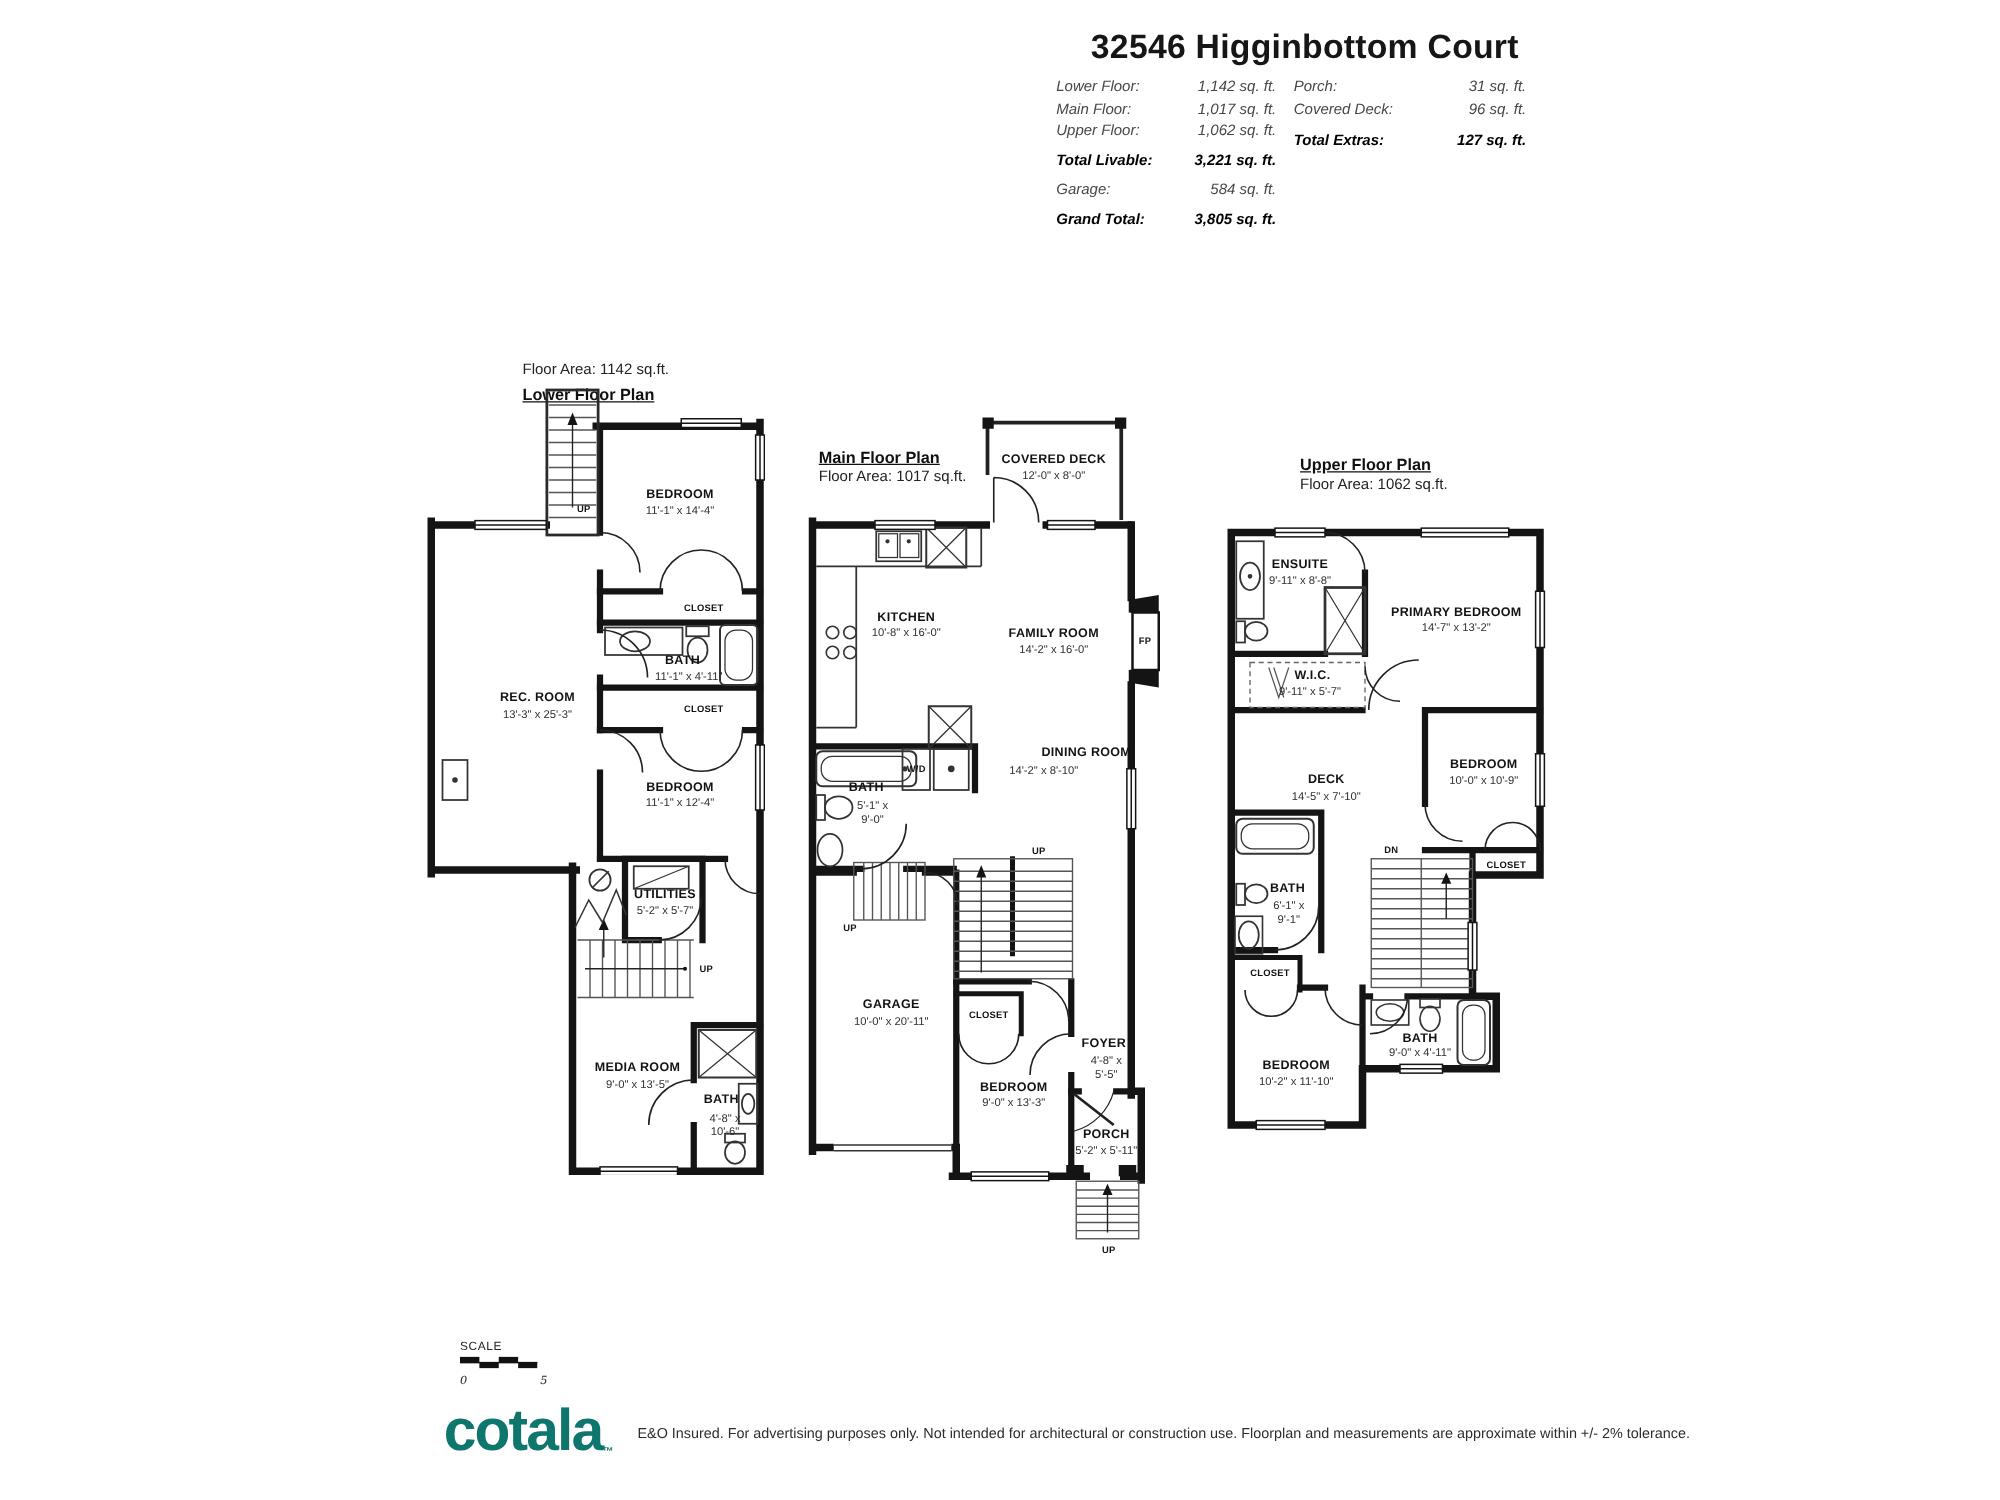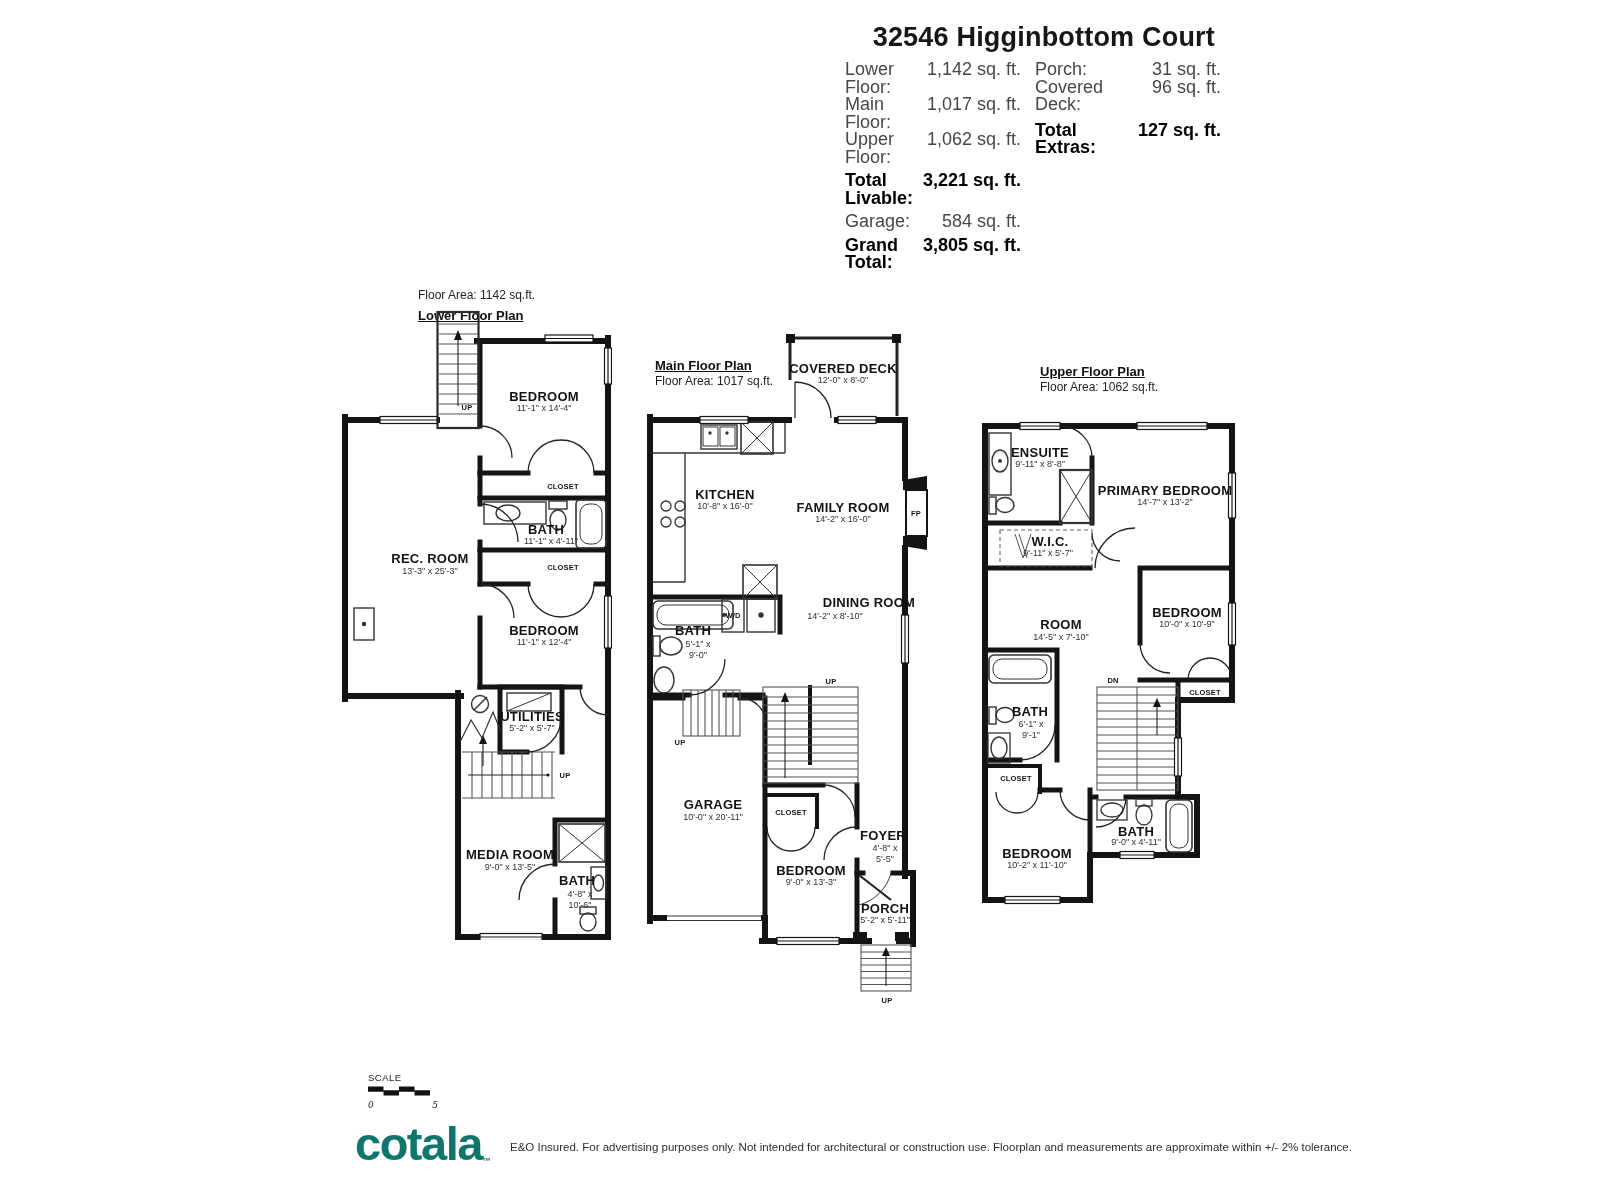--- a/index.html
+++ b/index.html
@@ -1,36 +1,36 @@
 <!DOCTYPE html>
 <html><head>
 <meta charset="utf-8">
 <style>
   html,body{margin:0;padding:0;background:#ffffff;}
   .page{position:relative;width:1600px;height:1200px;background:#fff;overflow:hidden;
         font-family:"Liberation Sans", sans-serif;color:#111;}
   
   .title{position:absolute;left:815px;top:22px;width:400px;text-align:right;
          font-size:27px;font-weight:800;letter-spacing:.2px;color:#161616;}
-  .stats{position:absolute;font-size:18px;line-height:17.5px;color:#474747;}
+  .stats{position:absolute;font-size:12px;line-height:17.5px;color:#474747;font-style:italic;}
   .stats .row{display:flex;}
   .stats .lab{flex:1;text-align:left;}
   .stats .val{text-align:right;white-space:nowrap;}
   .stats .b{font-weight:bold;color:#000;}
   .stats-left{left:845px;top:61px;width:176px;}
   .stats-right{left:1035px;top:61px;width:186px;}
   .mt6{margin-top:6px;} .mt8{margin-top:8px;}
   
   .ptitle{position:absolute;font-size:13px;font-weight:bold;text-decoration:underline;color:#101010;}
   .parea{position:absolute;font-size:12px;color:#222;}
   
   .plan{position:absolute;}
   .plan svg{position:absolute;left:0;top:0;}
   .rn,.rd,.sm{position:absolute;transform:translate(-50%,-50%);text-align:center;white-space:nowrap;}
-  .rn{font-size:13px;font-weight:bold;letter-spacing:.25px;color:#131313;}
+  .rn{font-size:10px;font-weight:bold;letter-spacing:.25px;color:#131313;}
   .rd{font-size:9px;color:#303030;}
   .sm{font-size:7.5px;font-weight:bold;color:#131313;letter-spacing:.2px;}
   .wrap{white-space:normal;line-height:1.2;}
   
   .scale{position:absolute;left:368px;top:1072px;width:70px;}
   .scale .sl{font-size:9.5px;color:#222;letter-spacing:.5px;}
   .scale .ends{display:flex;justify-content:space-between;font-family:"DejaVu Serif",serif;
                font-style:italic;font-size:9px;color:#222;margin-top:-1px;}
   .logo{position:absolute;left:355px;top:1116px;font-size:47px;font-weight:800;
         letter-spacing:-1.5px;color:#0f766e;}
@@ -391,21 +391,21 @@
         <rect x="45" y="488.5" width="55" height="7" fill="#fff"></rect>
           <path d="M45,492 H100"></path>
       </g>
     </svg>
     <span class="rn" style="left:80px;top:44px;">ENSUITE</span>
     <span class="rd" style="left:80px;top:56px;">9'-11" x 8'-8"</span>
     <span class="rn" style="left:205px;top:82px;">PRIMARY BEDROOM</span>
     <span class="rd" style="left:205px;top:94px;">14'-7" x 13'-2"</span>
     <span class="rn" style="left:90px;top:133px;">W.I.C.</span>
     <span class="rd" style="left:88px;top:145px;">9'-11" x 5'-7"</span>
-    <span class="rn" style="left:101px;top:216px;">ROOM</span>
+    <span class="rn" style="left:101px;top:216px;">DECK</span>
     <span class="rd" style="left:101px;top:229px;">14'-5" x 7'-10"</span>
     <span class="rn" style="left:227px;top:204px;">BEDROOM</span>
     <span class="rd" style="left:227px;top:216px;">10'-0" x 10'-9"</span>
     <span class="rn" style="left:70px;top:303px;">BATH</span>
     <span class="rd wrap" style="left:71px;top:322px;width:34px;">6'-1" x 9'-1"</span>
     <span class="rn" style="left:77px;top:445px;">BEDROOM</span>
     <span class="rd" style="left:77px;top:457px;">10'-2" x 11'-10"</span>
     <span class="rn" style="left:176px;top:423px;">BATH</span>
     <span class="rd" style="left:176px;top:434px;">9'-0" x 4'-11"</span>
     <span class="sm" style="left:245px;top:284px;">CLOSET</span>

